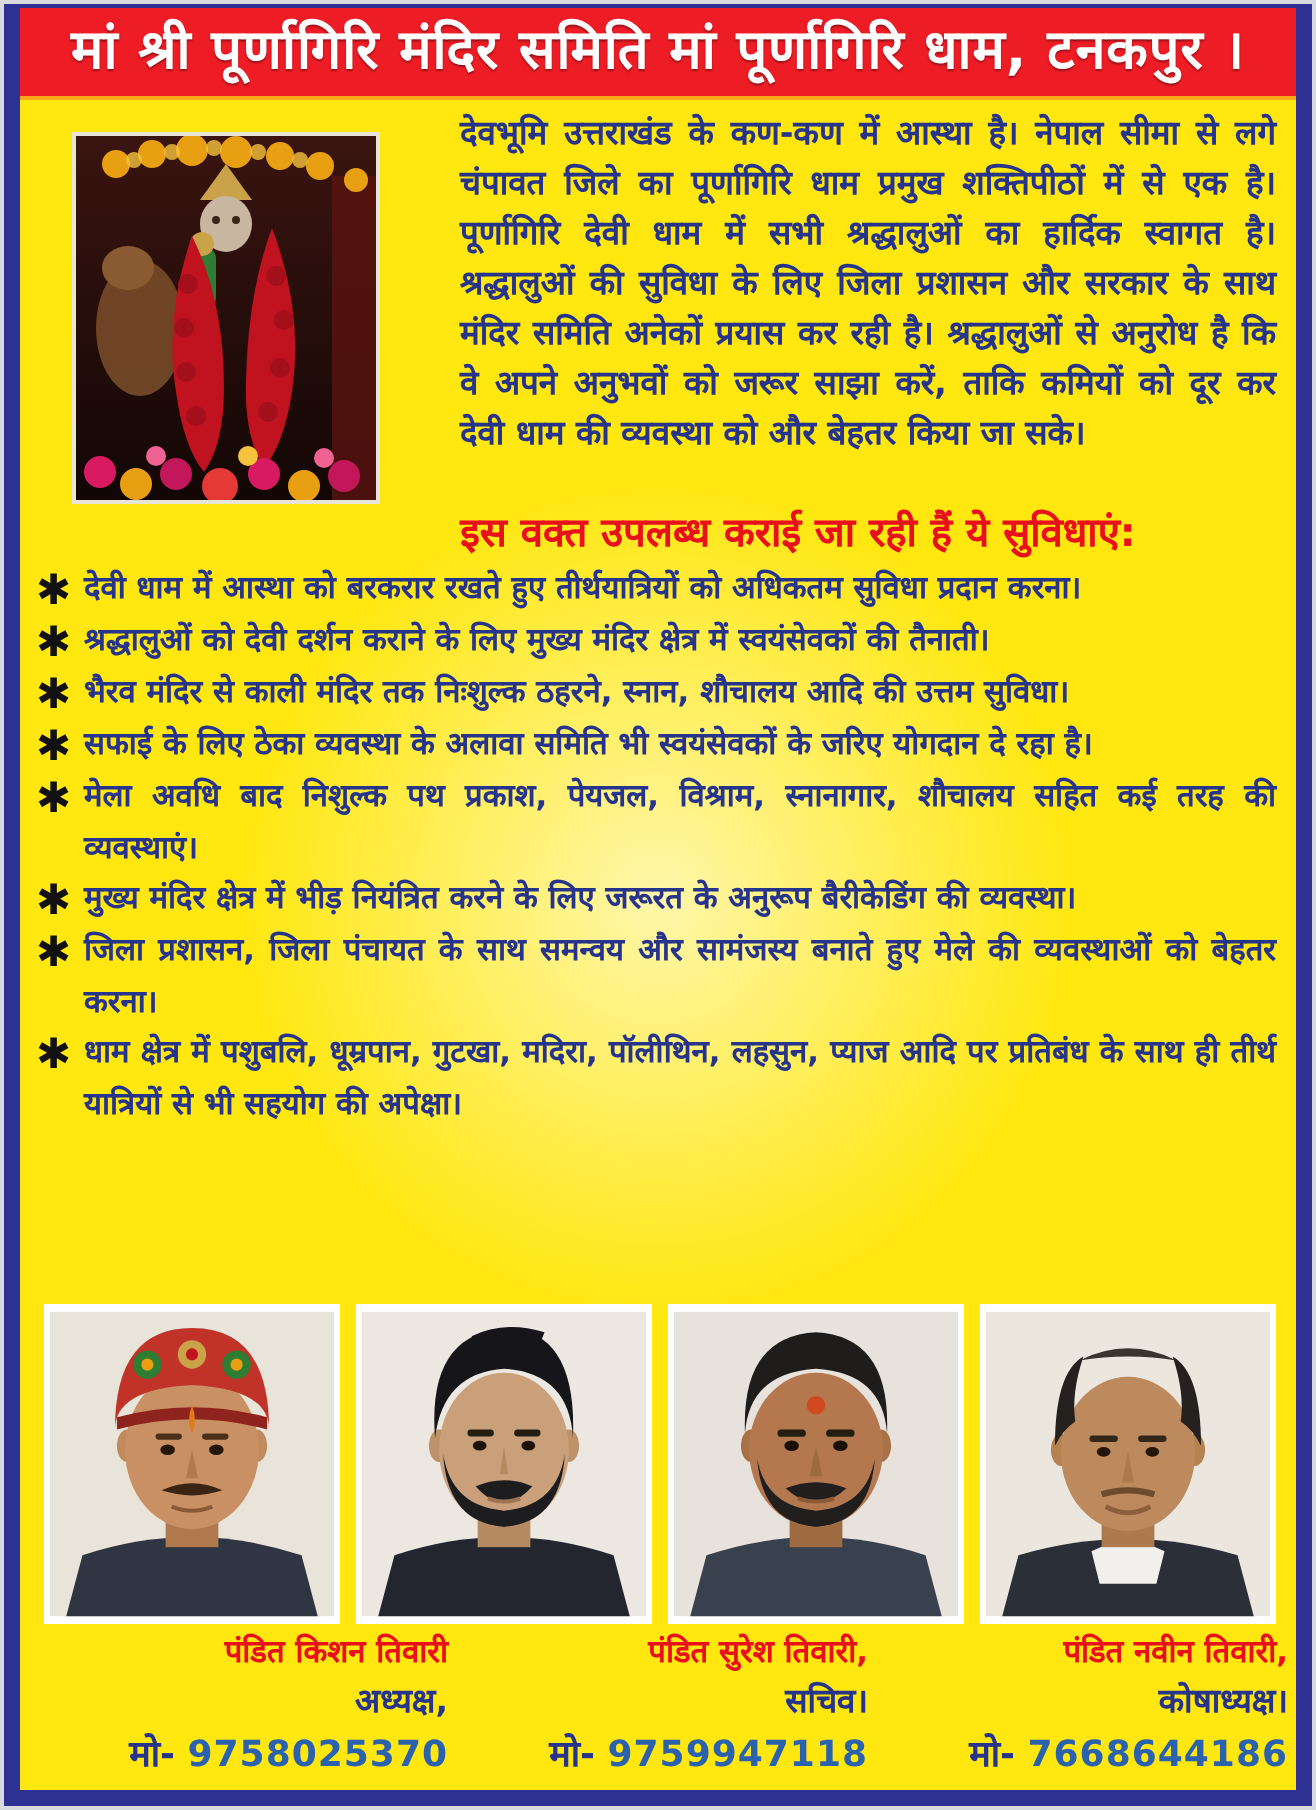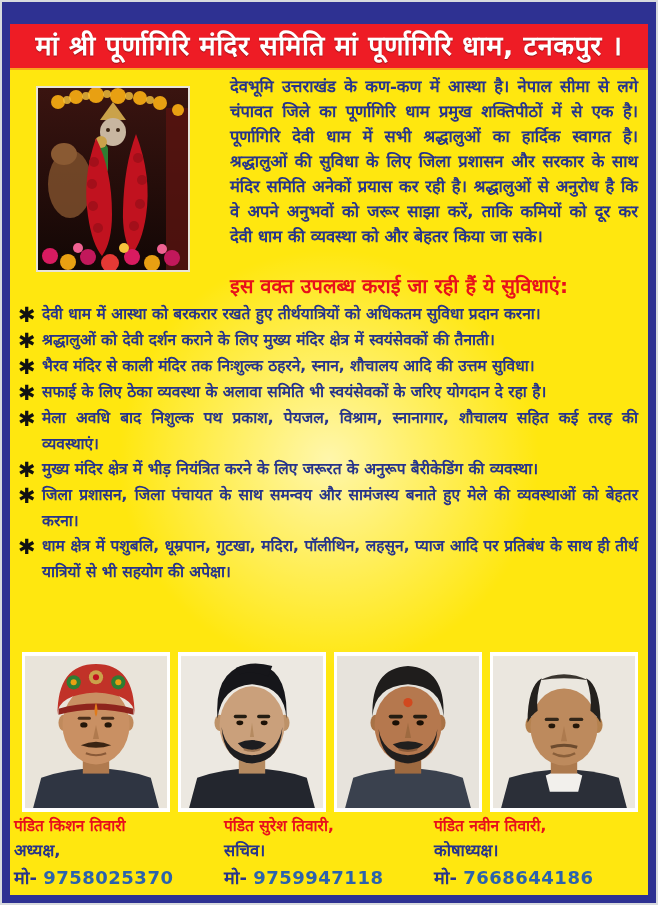--- a/index.html
+++ b/index.html
@@ -1,20 +1,20 @@
 <!DOCTYPE html>
 <html lang="hi"><head>
 <meta charset="utf-8">
 <style>
   html,body{margin:0;padding:0;background:#555;}
   .poster{
     width:658px;height:905px;box-sizing:border-box;
     border:2px solid #d8dade;
     background:#2e3192;
-    padding:22px 8px 8px 8px;
+    padding:2px 8px 8px 8px;
     font-family:"DejaVu Sans","Liberation Sans",sans-serif;
     overflow:hidden;position:relative;
   }
   .inner{
     width:100%;height:100%;box-sizing:border-box;display:flex;flex-direction:column;
     background:
       radial-gradient(circle 300px at 50% 50%, rgba(255,255,255,.65) 0%, rgba(255,255,255,0) 70%),
       #ffe70f;
   }
   .header-band{
@@ -43,21 +43,21 @@
   }
   .bullet .txt{
     flex:1;color:#27348b;font-weight:bold;font-size:15.5px;line-height:25.5px;
     text-align:justify;
   }
   .members{flex:1 1 auto;display:flex;flex-direction:column;justify-content:flex-end;padding-bottom:4px;}
   .photo-row{display:flex;justify-content:space-between;padding:0 12px;gap:8px;}
   .photo-card{flex:0 0 148px;height:160px;background:#fff;padding:3px;box-sizing:border-box;}
   .photo-card svg{display:block;width:100%;height:100%;}
   .caption-row{display:flex;padding:2px 4px 0 4px;}
-  .caption-col{flex:1 1 25%;text-align:left;}
+  .caption-col{flex:1 1 25%;text-align:right;}
   .member-name{color:#e8101b;font-weight:bold;font-size:15.5px;line-height:24px;}
   .member-role{color:#27348b;font-weight:bold;font-size:16.5px;line-height:26px;}
   .member-phone{font-weight:bold;font-size:18px;line-height:27px;color:#27348b;white-space:nowrap;}
   .member-phone .num{color:#2b62ad;letter-spacing:.5px;}
 </style>
 </head>
 <body>
 
 <div class="poster">
   <div class="inner">

